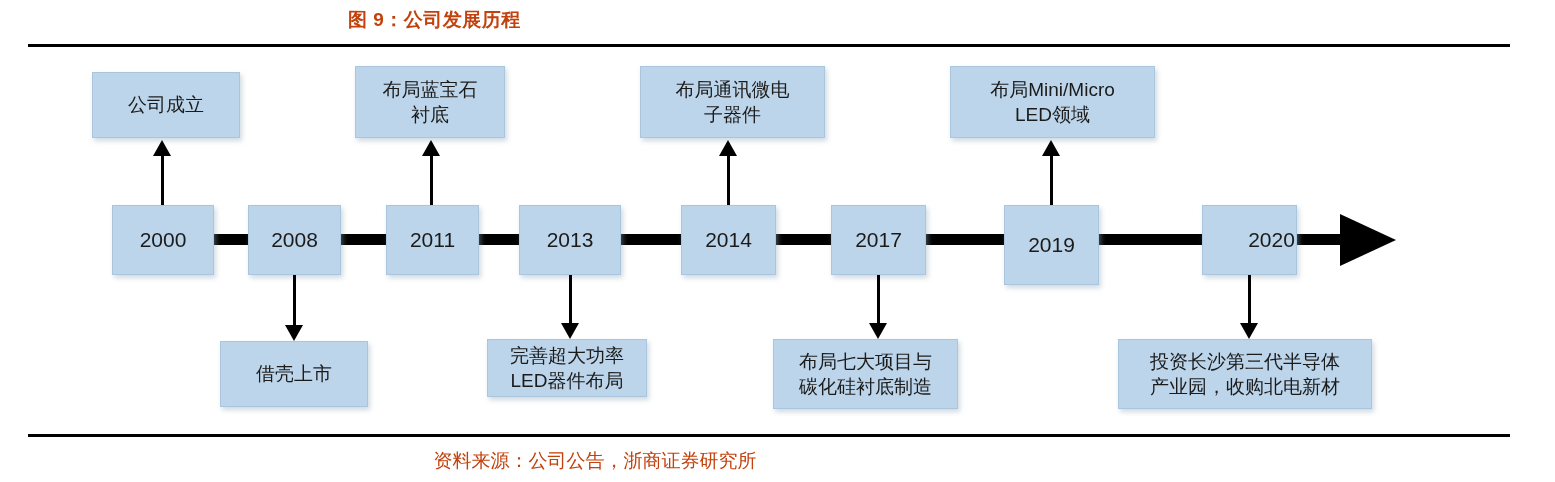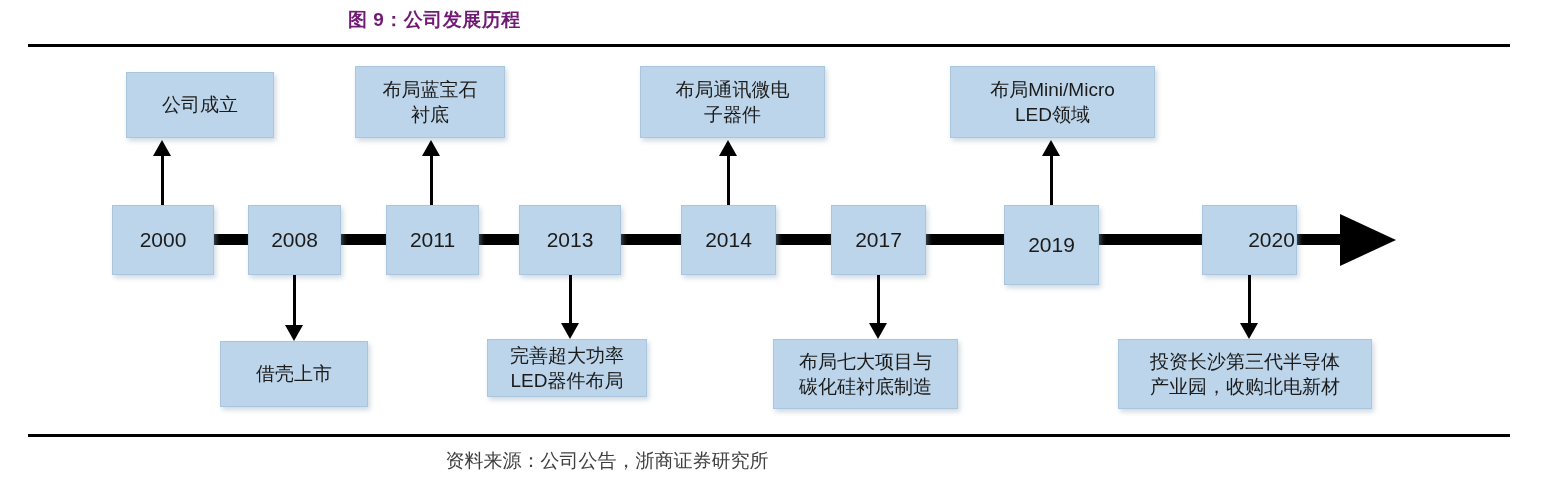--- a/index.html
+++ b/index.html
@@ -20,46 +20,46 @@
     background: #ffffff;
   }
 
   
   .fig-title {
     position: absolute;
     left: 348px;
     top: 7px;
     font-size: 19px;
     font-weight: bold;
-    color: #701a75;
+    color: #c2410c;
     letter-spacing: 0.5px;
     white-space: nowrap;
   }
 
   
   .rule {
     position: absolute;
     left: 28px;
     width: 1482px;
     height: 3px;
     background: #000000;
   }
   .rule.top { top: 44px; }
   .rule.bottom { top: 434px; }
 
   
   .source-note {
     position: absolute;
-    left: 12px;
+    left: 0;
     top: 448px;
     width: 1190px;
     text-align: center;
     font-family: "DejaVu Serif", "Liberation Serif", serif;
     font-size: 19px;
-    color: #404040;
+    color: #c2410c;
     white-space: nowrap;
   }
 
   
   .node-box {
     position: absolute;
     box-sizing: border-box;
     background: #bdd5ea;
     border: 1px solid #a9c6de;
     box-shadow: 2px 3px 5px rgba(150,170,190,0.45);
@@ -136,21 +136,21 @@
 
   <div class="node-box year" style="left:112px;top:205px;width:102px;height:70px;">2000</div>
   <div class="node-box year" style="left:248px;top:205px;width:93px;height:70px;">2008</div>
   <div class="node-box year" style="left:386px;top:205px;width:93px;height:70px;">2011</div>
   <div class="node-box year" style="left:519px;top:205px;width:102px;height:70px;">2013</div>
   <div class="node-box year" style="left:681px;top:205px;width:95px;height:70px;text-align:right;">2014</div>
   <div class="node-box year" style="left:831px;top:205px;width:95px;height:70px;">2017</div>
   <div class="node-box year" style="left:1004px;top:205px;width:95px;height:80px;">2019</div>
   <div class="node-box year" style="left:1202px;top:205px;width:95px;height:70px;padding-left:48px;">2020</div>
 
-  <div class="node-box" style="left:92px;top:72px;width:148px;height:66px;margin-left:34px;">公司成立</div>
+  <div class="node-box" style="left:92px;top:72px;width:148px;height:66px;">公司成立</div>
   <div class="node-box" style="left:355px;top:66px;width:150px;height:72px;">布局蓝宝石
 衬底</div>
   <div class="node-box" style="left:640px;top:66px;width:185px;height:72px;">布局通讯微电
 子器件</div>
   <div class="node-box" style="left:950px;top:66px;width:205px;height:72px;">布局Mini/Micro
 LED领域</div>
 
   <div class="conn" style="left:161px;top:155px;height:50px;"></div>
   <div class="conn-head up" style="left:153px;top:140px;"></div>
 

